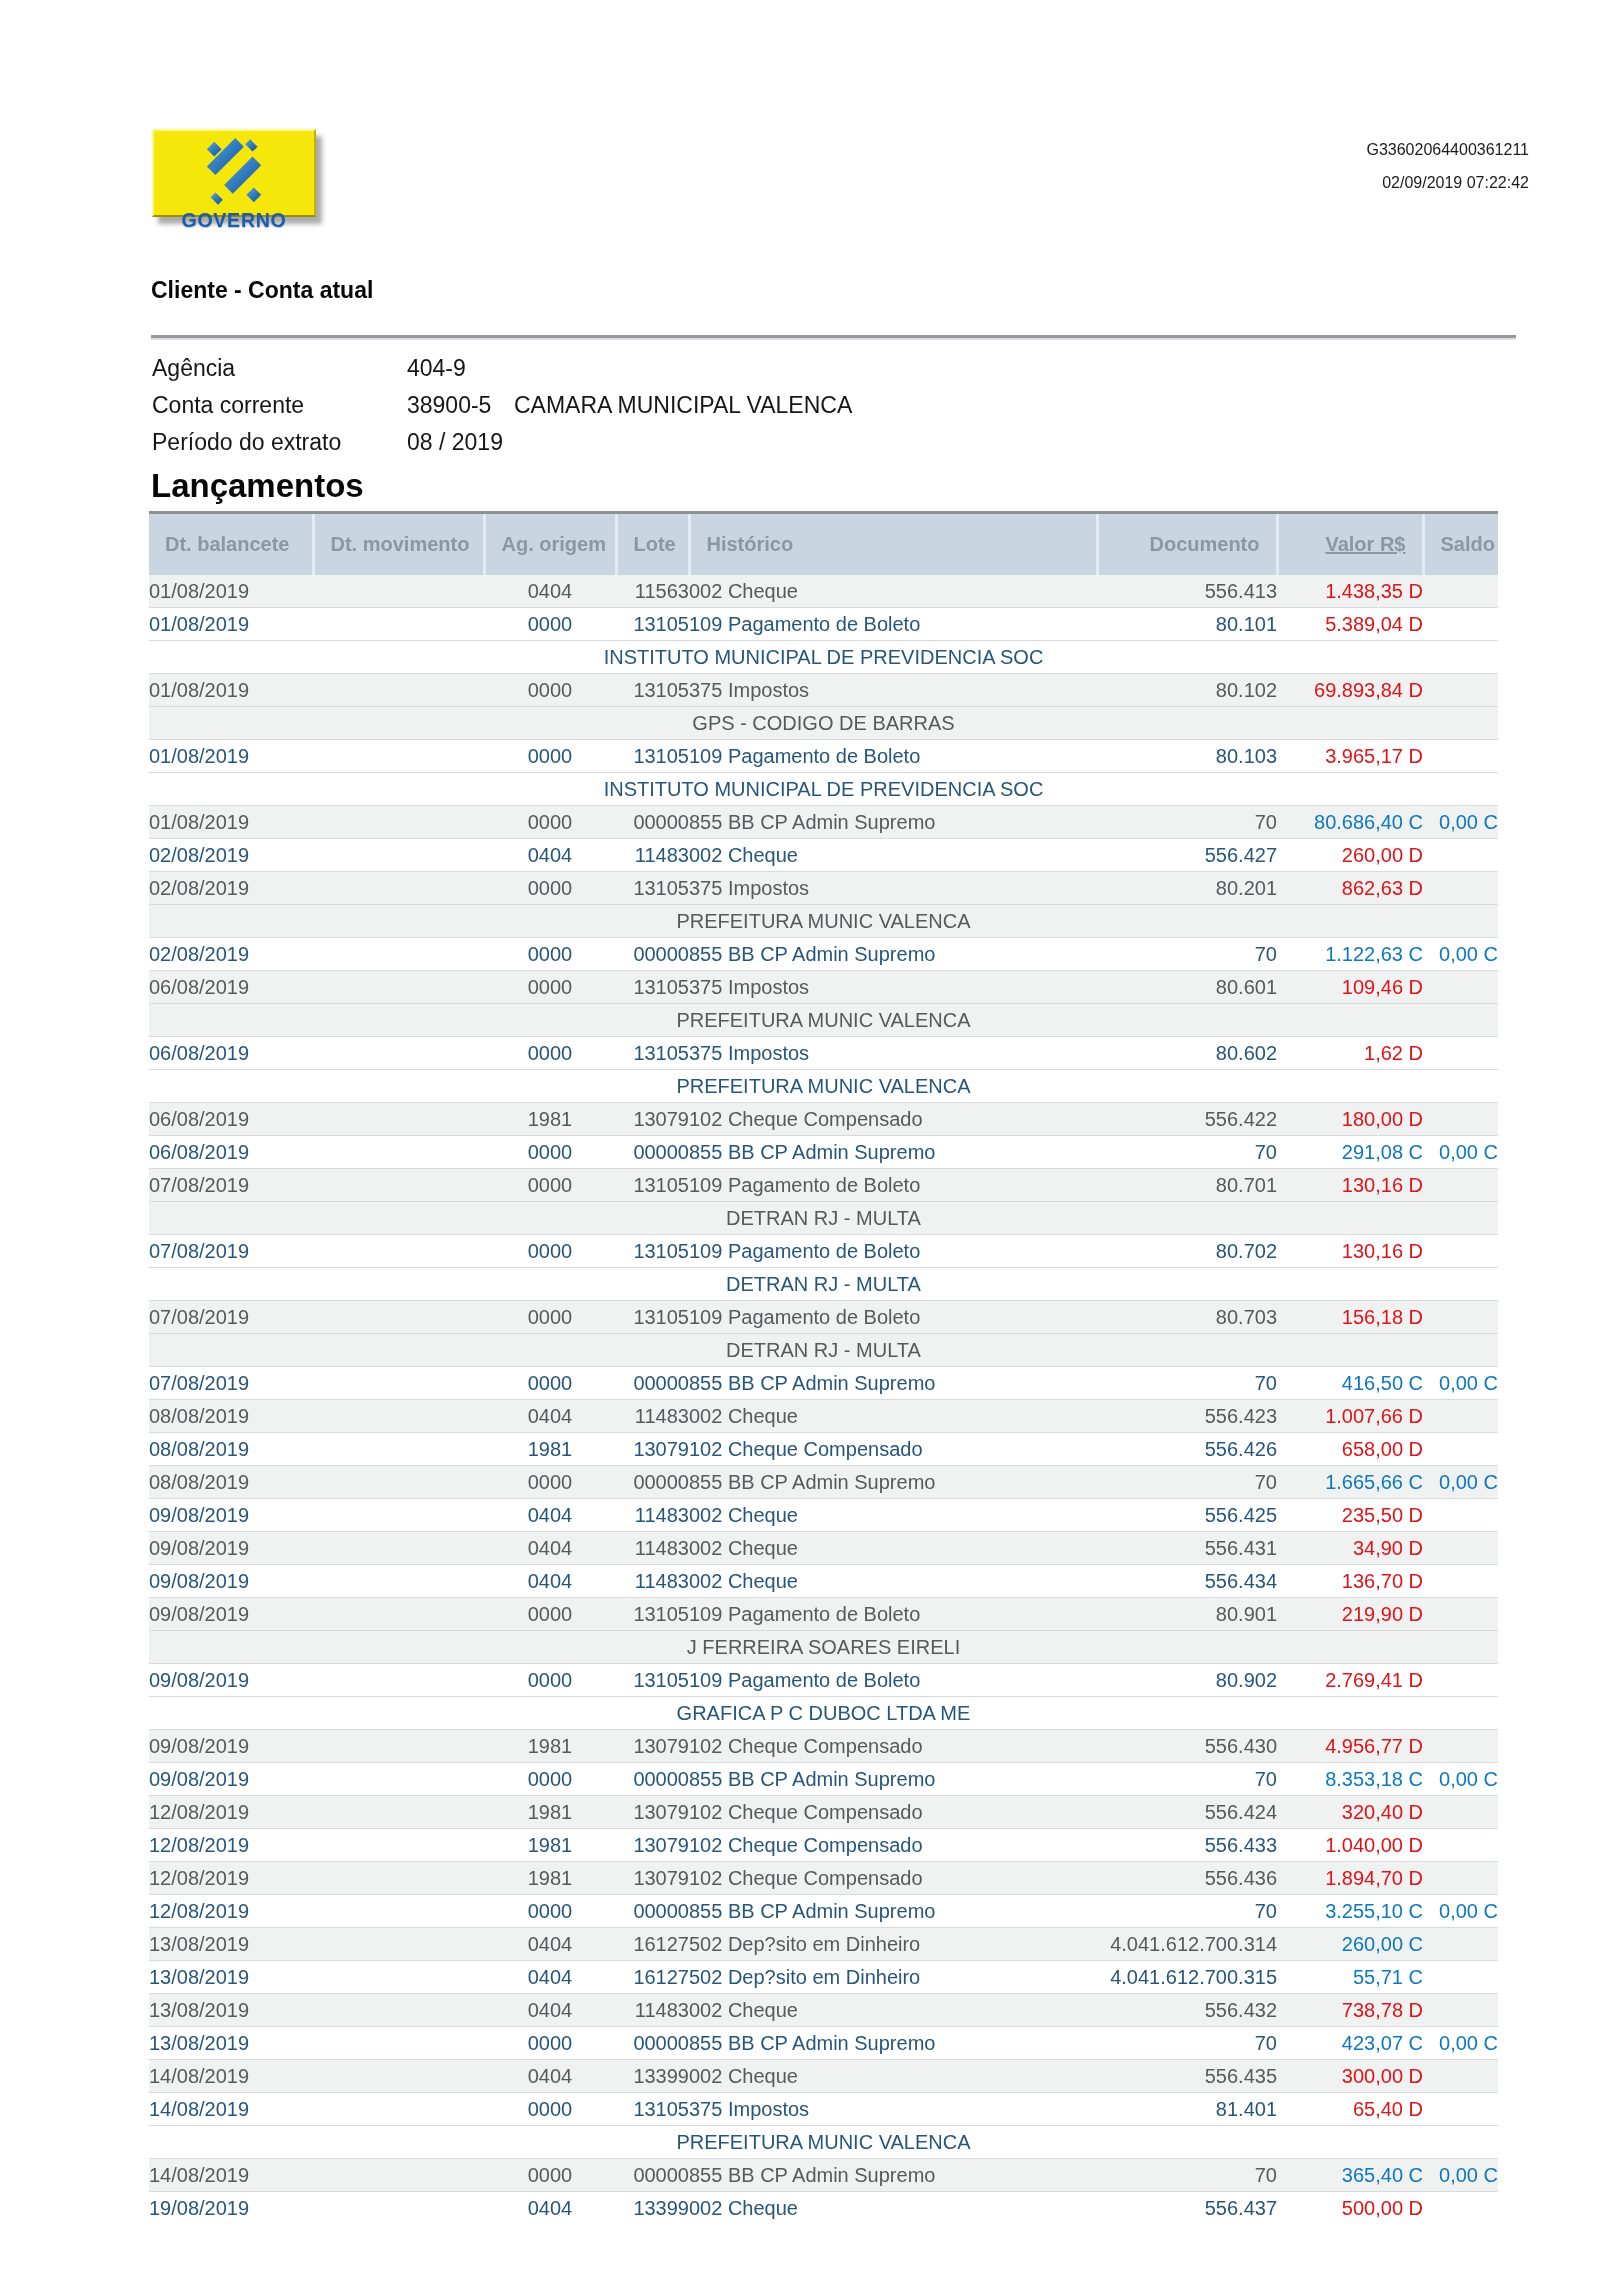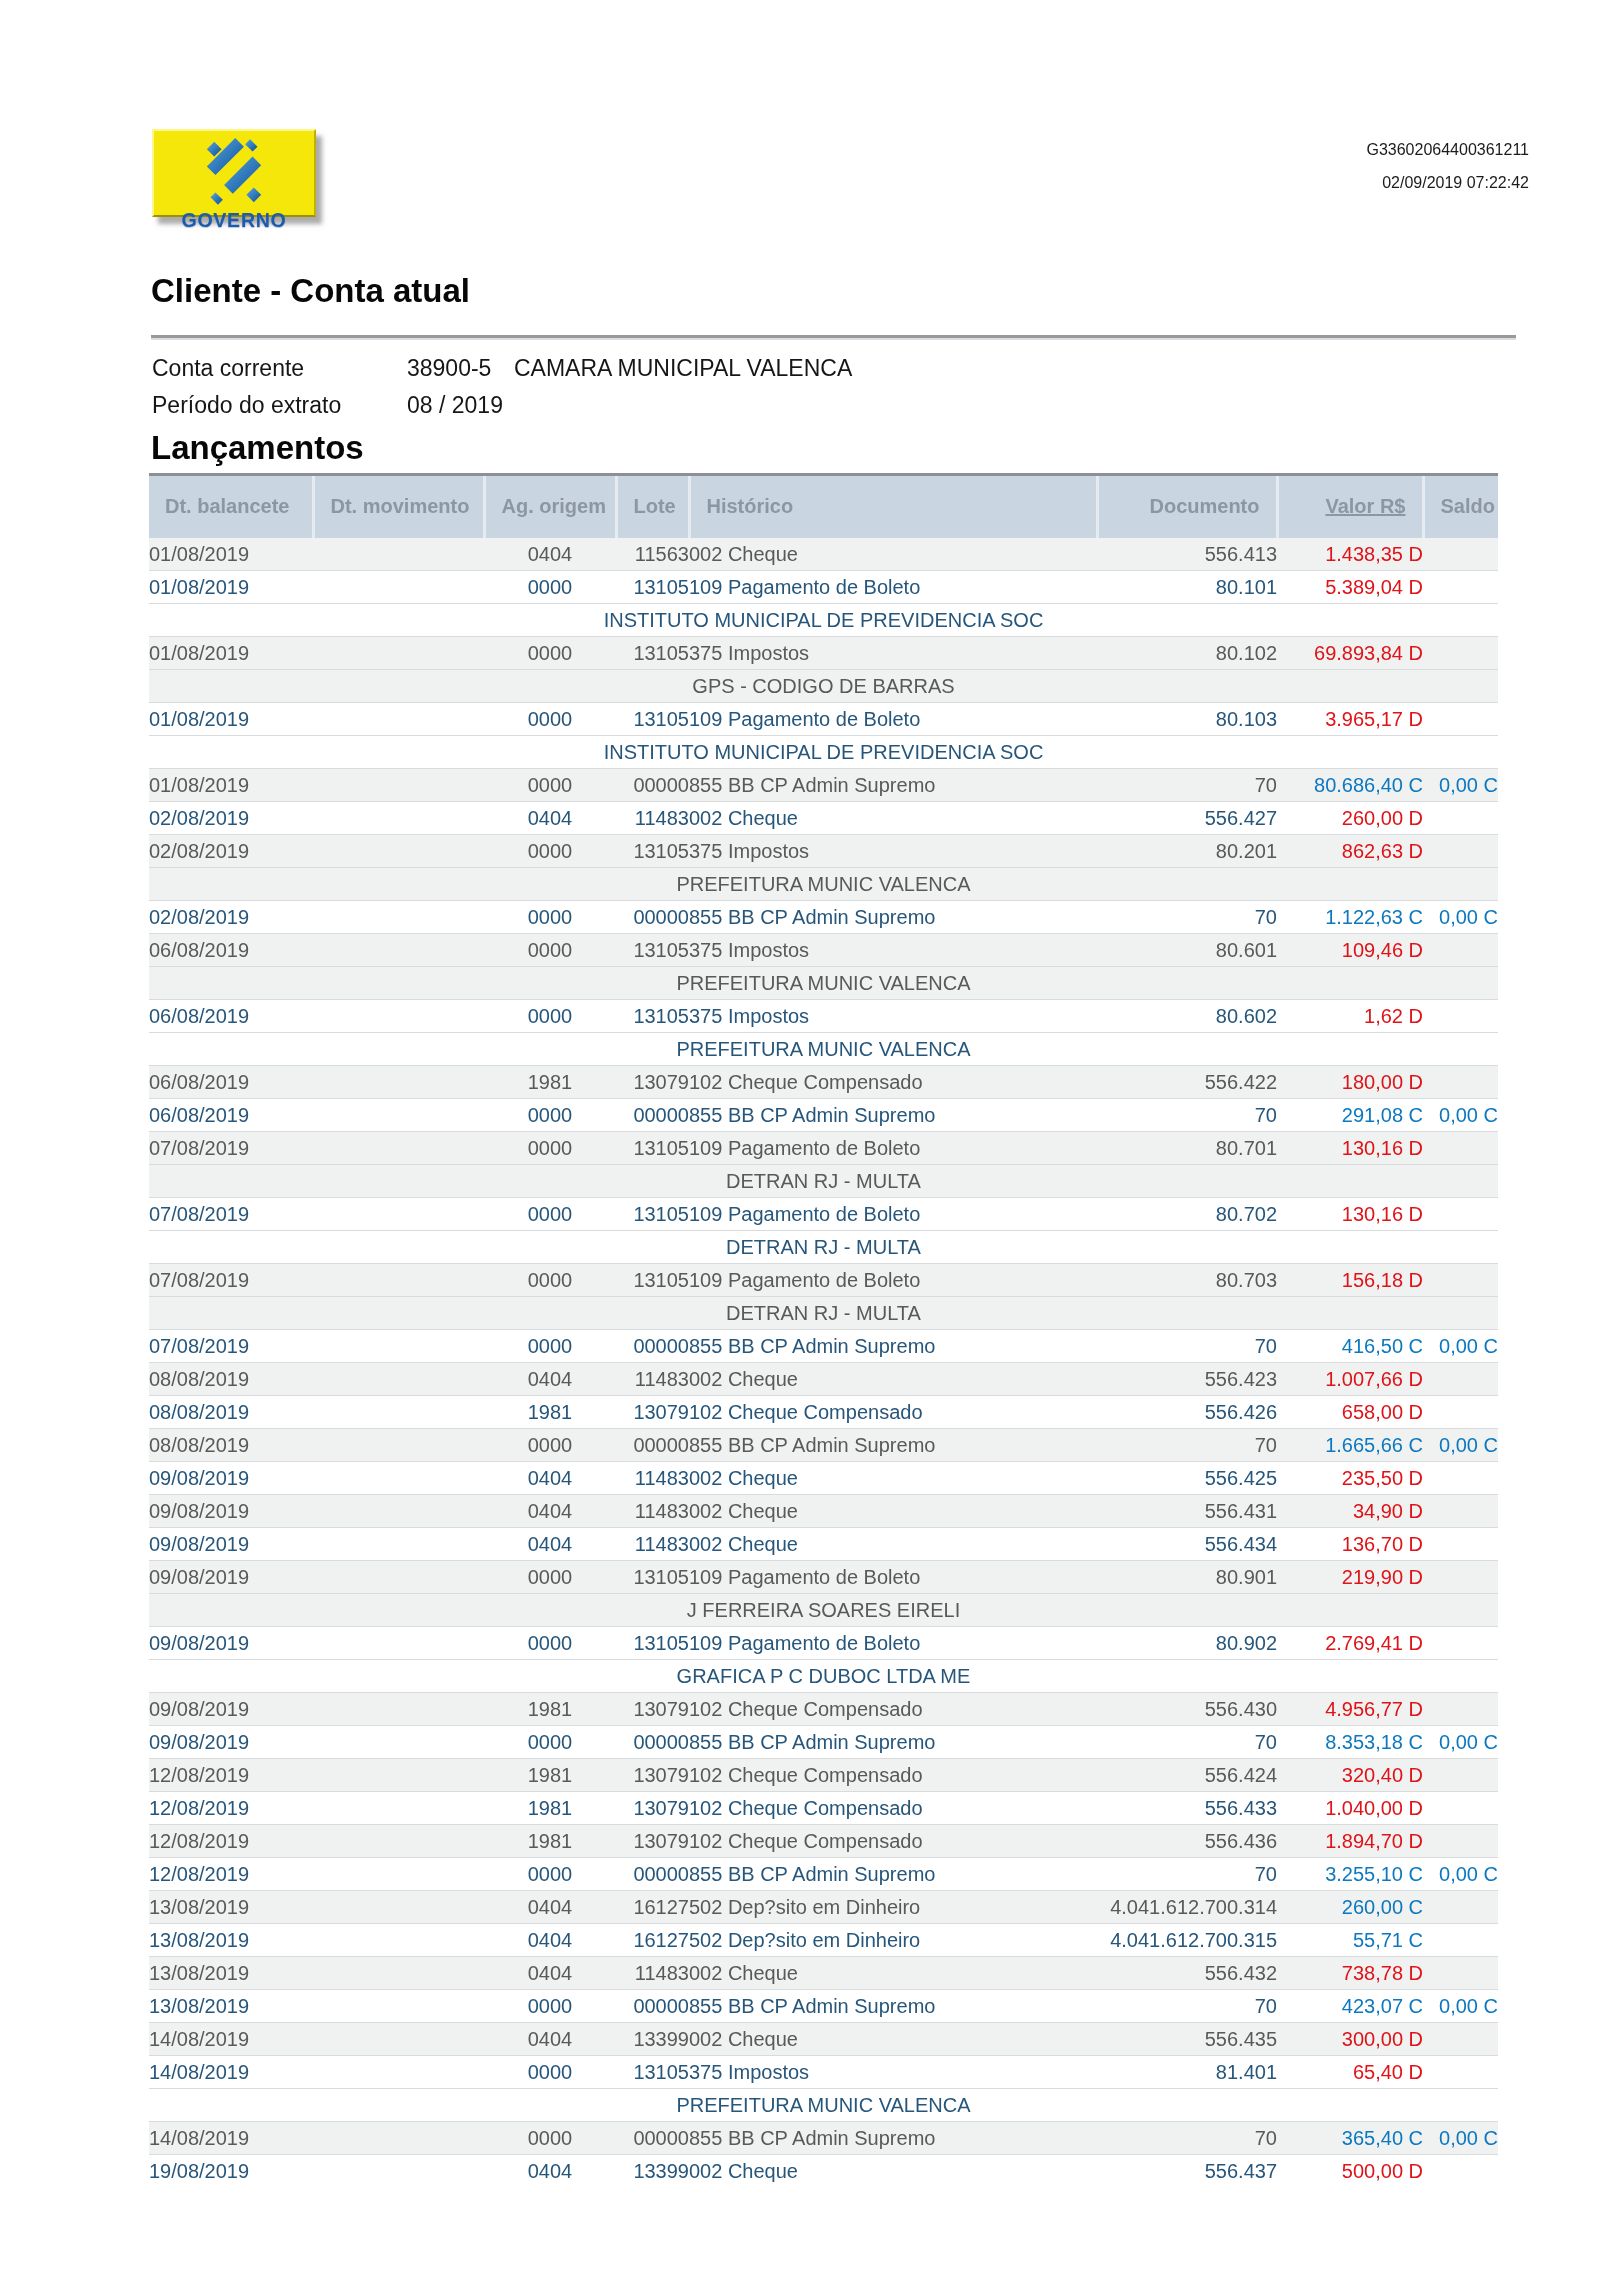--- a/index.html
+++ b/index.html
@@ -13,21 +13,21 @@
           padding:129px 94px 0 152px;}
   .logo-box{box-sizing:border-box;width:164px;height:88px;background:#f6e70b;
     border:2.6px solid;border-color:#fdf68a #c0b000 #9e9100 #fdf68a;
     box-shadow:5.9px 7.2px 4.6px rgba(115,115,115,.6);
     display:flex;flex-direction:column;align-items:center;justify-content:flex-start;}
   .logo-box svg{margin-top:6.5px;}
   .logo-word{font-size:19.6px;font-weight:bold;color:#1c5cad;letter-spacing:0.7px;
     margin-top:1.3px;text-shadow:0 1.3px 0.7px rgba(20,60,140,.25);}
   .meta{ text-align:right;font-size:16px;line-height:33px;color:#1b1b1b;margin-top:3.9px;}
   
-  h1.page-title{margin:55px 0 0 151px;font-size:33px;line-height:37px;font-weight:bold;color:#070707;}
+  h1.page-title{margin:55px 0 0 151px;font-size:23px;line-height:37px;font-weight:bold;color:#070707;}
   .rule{margin:26px 107px 0 151px;height:4.6px;
         background:linear-gradient(#97999c 0 55%,#dbdcde 55% 100%);}
   .info{margin:17px 0 0 152px;font-size:23px;color:#161616;}
   .info-row{display:flex;line-height:23px;margin-bottom:14.4px;}
   .info-label{width:255px;flex:0 0 255px;}
   .info-value{min-width:107px;}
   h2.section-title{margin:6.5px 0 0 151px;font-size:33px;line-height:34px;font-weight:bold;color:#070707;}
   
   table#stmt{margin:7.9px 0 0 149px;width:1347px;border-collapse:collapse;table-layout:fixed;}
   #stmt thead th{background:#c9d5e1;border-top:3.3px solid #8b9094;height:29.4px;
@@ -86,20 +86,25 @@
     <div>G33602064400361211</div>
     <div>02/09/2019 07:22:42</div>
   </div>
 </div>
 
 <h1 class="page-title">Cliente - Conta atual</h1>
 <div class="rule"></div>
 
 <div class="info">
   <div class="info-row">
+    <span class="info-label">Agência</span>
+    <span class="info-value">404-9</span>
+    <span class="info-extra"></span>
+  </div>
+  <div class="info-row">
     <span class="info-label">Conta corrente</span>
     <span class="info-value">38900-5</span>
     <span class="info-extra">CAMARA MUNICIPAL VALENCA</span>
   </div>
   <div class="info-row">
     <span class="info-label">Período do extrato</span>
     <span class="info-value">08 / 2019</span>
     <span class="info-extra"></span>
   </div>
 </div>

